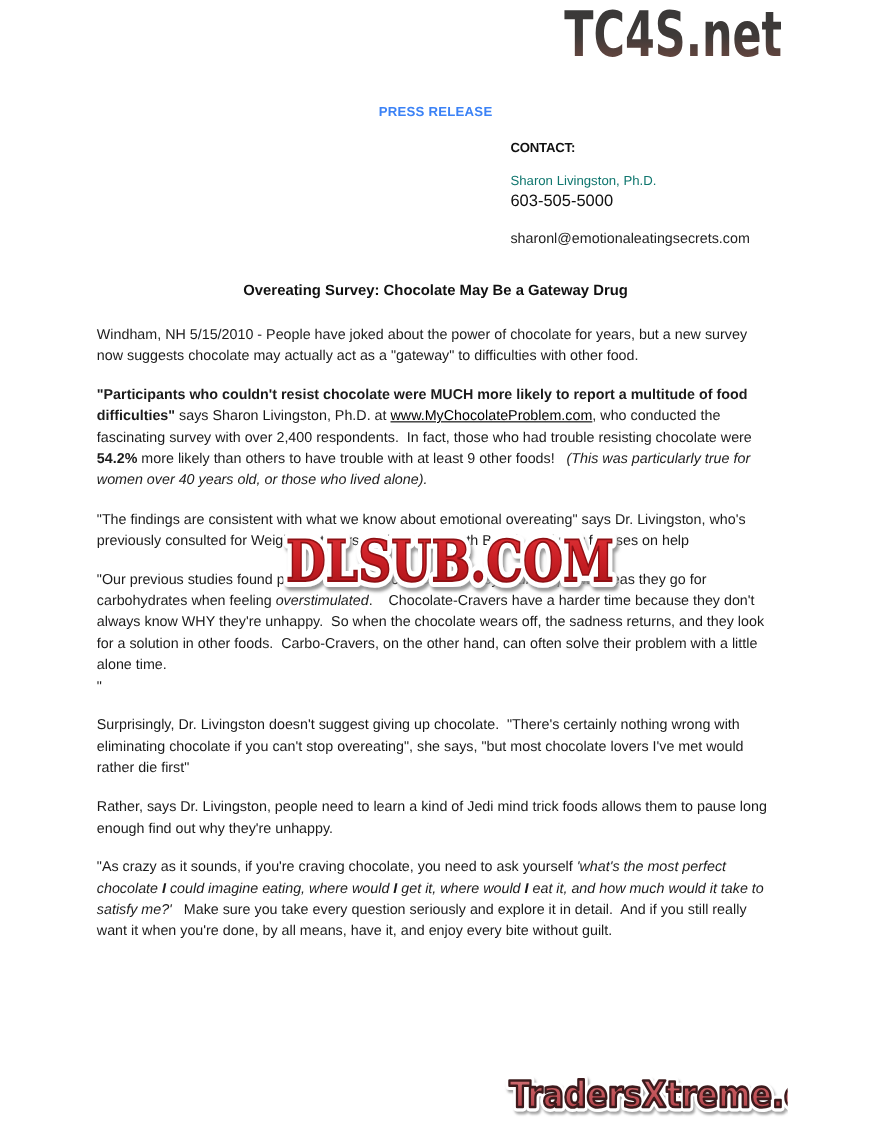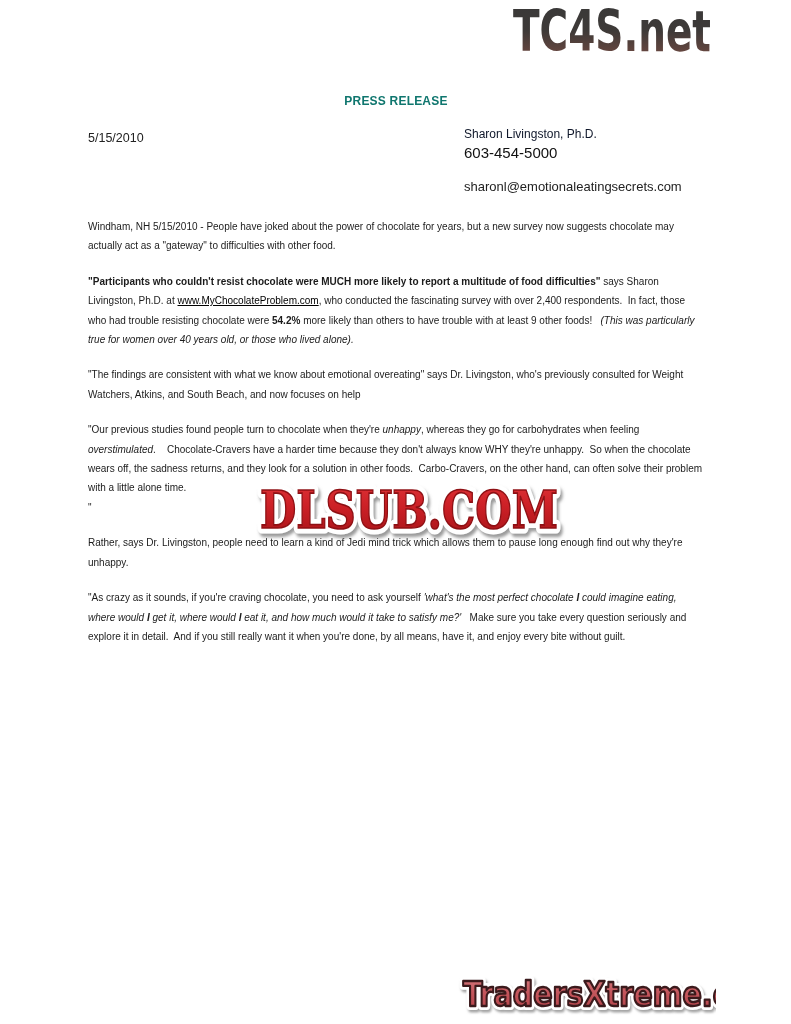--- a/index.html
+++ b/index.html
@@ -10,40 +10,40 @@
     font-family:"Liberation Sans",sans-serif;
     color:#1b1b1b;
     overflow:hidden;
   }
   
   .logo-svg{position:absolute;top:1px;right:1px;}
   
   .content{position:absolute;left:88px;top:0;width:616px;}
   .press-label{
     margin-top:94px;text-align:center;
-    font-size:12px;font-weight:bold;letter-spacing:.2px;color:#0f766e;
+    font-size:12px;font-weight:bold;letter-spacing:.2px;color:#3b82f6;
   }
   .meta{display:flex;justify-content:space-between;margin-top:19px;}
   .meta-left{width:300px;}
   .meta-right{width:240px;}
   .lbl{font-size:12px;font-weight:bold;letter-spacing:-.2px;color:#111;}
   .lbl .und{text-decoration:underline;}
   .date-line{font-size:12.5px;margin-top:4px;color:#222;}
-  .contact-name{font-size:12px;margin-top:0;color:#0f172a;}
+  .contact-name{font-size:12px;margin-top:16px;color:#0f766e;}
   .contact-phone{font-size:15px;margin-top:3px;color:#111;}
   .contact-email{font-size:13px;margin-top:18px;color:#222;}
   
   .title{
     margin:32px 0 0 0;text-align:center;
     font-size:13.5px;font-weight:bold;color:#111;
   }
   .body-copy{margin-top:23px;}
   .body-copy p{
     margin:0 0 16px 0;
-    font-size:10px;line-height:19.4px;color:#1b1b1b;
+    font-size:13px;line-height:19.4px;color:#1b1b1b;
     white-space:pre-wrap;
   }
   .r-b{font-weight:bold;}
   .r-i{font-style:italic;}
   .r-bi{font-weight:bold;font-style:italic;}
   .r-iu{font-style:italic;}
   a.r-link{color:#000000;text-decoration:underline;cursor:pointer;}
   
   .wm-dlsub{position:absolute;left:246px;top:476px;}
   .wm-traders{position:absolute;left:452px;top:970px;}
@@ -64,37 +64,39 @@
     </defs>
     <text x="103" y="50" text-anchor="middle" font-family="DejaVu Sans, sans-serif" font-weight="bold" font-size="57" textLength="198" lengthAdjust="spacingAndGlyphs" fill="url(#g-logo)">TC4S.net</text>
   </svg>
 
   <div class="content">
 
     <div class="press-label">PRESS RELEASE</div>
 
     <div class="meta">
       <div class="meta-left">
-        <div class="date-line">5/15/2010</div>
       </div>
       <div class="meta-right">
+        <div class="lbl und">CONTACT:</div>
         <div class="contact-name">Sharon Livingston, Ph.D.</div>
-        <div class="contact-phone">603-454-5000</div>
+        <div class="contact-phone">603-505-5000</div>
         <div class="contact-email">sharonl@emotionaleatingsecrets.com</div>
       </div>
     </div>
 
+    <h1 class="title">Overeating Survey: Chocolate May Be a Gateway Drug</h1>
 
     <div class="body-copy">
       <p><span>Windham, NH 5/15/2010 - People have joked about the power of chocolate for years, but a new survey now suggests chocolate may actually act as a "gateway" to difficulties with other food.</span></p>
       <p><span class="r-b">"Participants who couldn't resist chocolate were MUCH more likely to report a multitude of food difficulties"</span><span> says Sharon Livingston, Ph.D. at </span><a class="r-link" href="#">www.MyChocolateProblem.com</a><span>, who conducted the fascinating survey with over 2,400 respondents.  In fact, those who had trouble resisting chocolate were </span><span class="r-b">54.2%</span><span> more likely than others to have trouble with at least 9 other foods!   </span><span class="r-i">(This was particularly true for women over 40 years old, or those who lived alone).</span></p>
       <p><span>"The findings are consistent with what we know about emotional overeating" says Dr. Livingston, who's previously consulted for Weight Watchers, Atkins, and South Beach, and now focuses on help</span></p>
       <p><span>"Our previous studies found people turn to chocolate when they're </span><span class="r-iu">unhappy</span><span>, whereas they go for carbohydrates when feeling </span><span class="r-iu">overstimulated</span><span>.    Chocolate-Cravers have a harder time because they don't always know WHY they're unhappy.  So when the chocolate wears off, the sadness returns, and they look for a solution in other foods.  Carbo-Cravers, on the other hand, can often solve their problem with a little alone time. 
 "</span></p>
-      <p><span>Rather, says Dr. Livingston, people need to learn a kind of Jedi mind trick which allows them to pause long enough find out why they're unhappy.</span></p>
+      <p><span>Surprisingly, Dr. Livingston doesn't suggest giving up chocolate.  "There's certainly nothing wrong with eliminating chocolate if you can't stop overeating", she says, "but most chocolate lovers I've met would rather die first"</span></p>
+      <p><span>Rather, says Dr. Livingston, people need to learn a kind of Jedi mind trick foods allows them to pause long enough find out why they're unhappy.</span></p>
       <p><span>"As crazy as it sounds, if you're craving chocolate, you need to ask yourself </span><span class="r-i">'what's the most perfect chocolate </span><span class="r-bi">I</span><span class="r-i"> could imagine eating, where would </span><span class="r-bi">I</span><span class="r-i"> get it, where would </span><span class="r-bi">I</span><span class="r-i"> eat it, and how much would it take to satisfy me?'</span><span>   Make sure you take every question seriously and explore it in detail.  And if you still really want it when you're done, by all means, have it, and enjoy every bite without guilt.</span></p>
     </div>
   </div>
 
   <svg class="wm-dlsub" width="326" height="70" viewBox="0 0 326 70">
     <defs>
       <linearGradient id="g-red" x1="0" y1="0" x2="0" y2="1">
         <stop offset="0" stop-color="#e03438"></stop>
         <stop offset="0.45" stop-color="#cc2026"></stop>
         <stop offset="1" stop-color="#a51318"></stop>

